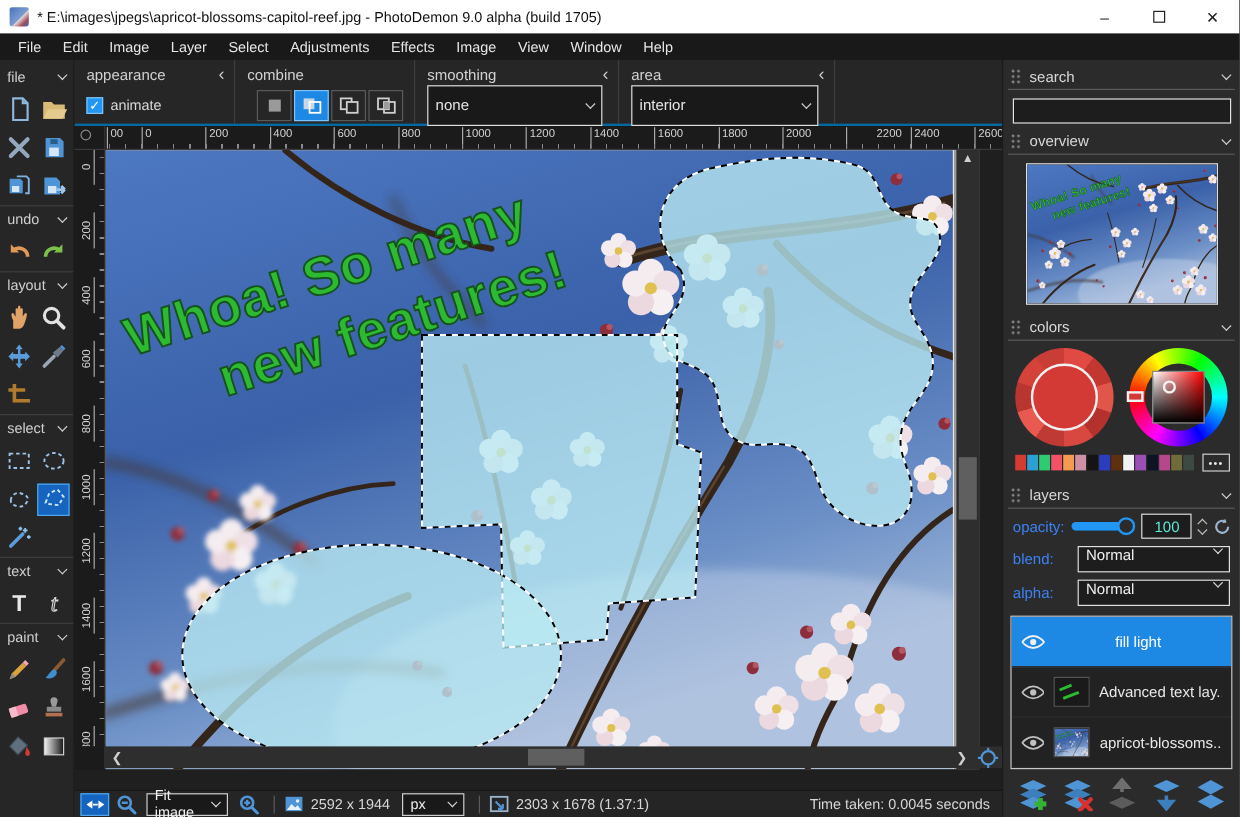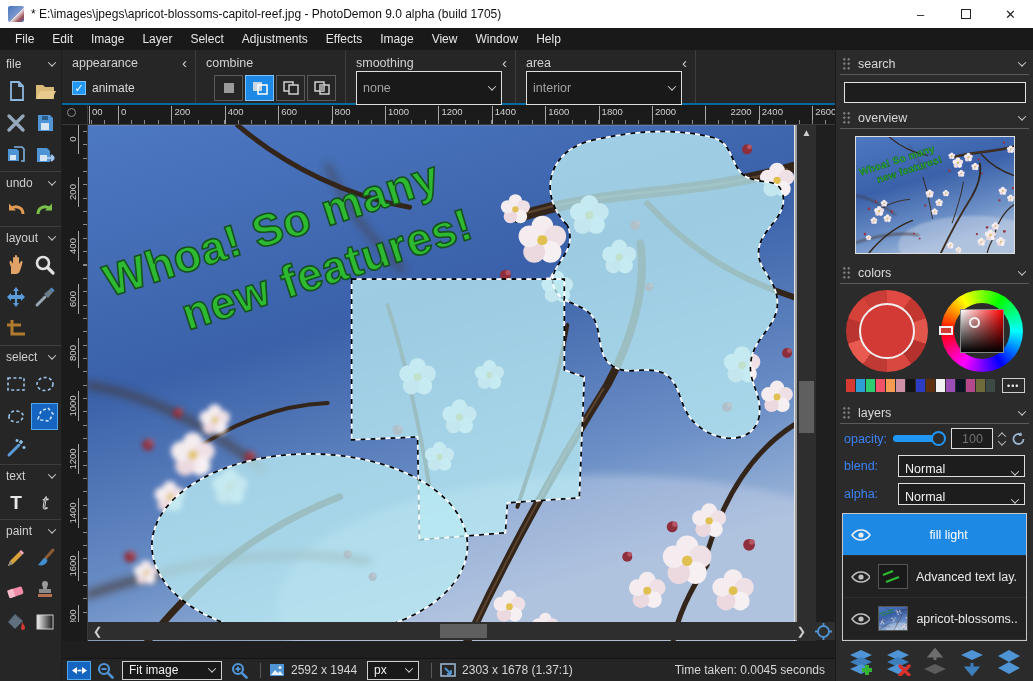--- a/index.html
+++ b/index.html
@@ -25,21 +25,21 @@
   
   .toolbar{position:absolute;top:50px;left:62px;width:773px;height:55px;background:#262626;
            border-bottom:2px solid #0369a1;display:flex;}
   .tb-section{position:relative;height:100%;border-right:1px solid #3d3d3d;padding:3px 8px 0 10px;}
   .tb-head{display:flex;align-items:center;height:20px;color:#d2d2d2;}
   .tb-head .lbl{font-size:12.5px;}
   .tb-back{margin-left:auto;color:#cfcfcf;font-size:15px;line-height:14px;padding-left:20px;}
   .tb-body{display:flex;align-items:center;height:28px;margin-top:1px;gap:6px;}
   .chk{width:14px;height:14px;background:#2196f3;border:1px solid #7ec2f7;display:flex;align-items:center;justify-content:center;color:#fff;font-size:11px;}
   .combo{display:flex;align-items:center;justify-content:space-between;background:#191919;border:1px solid #dedede;
-         color:#a3a3a3;height:22px;padding:16px 6px;font-size:12.5px;}
+         color:#e5e5e5;height:22px;padding:16px 6px;font-size:12.5px;}
   .chev{display:inline-block;width:6px;height:6px;border-right:1.5px solid #cfcfcf;border-bottom:1.5px solid #cfcfcf;
         transform:rotate(45deg) translate(-1px,-1px);}
   .combine-btn{width:29px;height:26px;border:1px solid #5a5a5a;background:#262626;display:flex;align-items:center;justify-content:center;}
   .combine-btn.active{background:#1e88e5;border-color:#7ec2f7;}
 
   
   .toolstrip{position:absolute;top:50px;left:0;width:62px;bottom:0;background:#262626;border-right:1px solid #1d1d1d;
              display:flex;flex-direction:column;padding-top:2px;}
   .ts-head{display:flex;align-items:center;height:23px;padding:0 6px;color:#cfcfcf;border-top:1px solid #3d3d3d;}
   .ts-head:first-child{border-top:none;}
@@ -107,25 +107,25 @@
   .swatches{display:flex;align-items:center;gap:1px;padding:2px 8px 6px 10px;}
   .swatch{width:10px;height:13px;}
   .more-btn{margin-left:6px;width:26px;height:15px;border:1px solid #cfcfcf;color:#e8e8e8;font-size:9px;
             display:flex;align-items:center;justify-content:center;letter-spacing:1px;}
   .lay-row{display:flex;align-items:center;padding:4px 8px 2px 8px;gap:6px;}
   .lay-row .lbl{width:48px;color:#3b82f6;font-size:12.5px;}
   .slider{position:relative;width:58px;height:14px;display:flex;align-items:center;}
   .slider .track{width:100%;height:7px;background:#16557f;border-radius:4px;}
   .slider .fill{position:absolute;left:0;width:44px;height:7px;background:#2196f3;border-radius:4px;}
   .slider .thumb{position:absolute;left:38px;top:-1px;width:15px;height:15px;border-radius:50%;background:#2b2b2b;border:2.5px solid #2196f3;}
-  .spin-box{width:42px;height:21px;background:#1d1d1d;border:1px solid #dedede;color:#737373;text-align:center;font-size:12.5px;padding:0;}
+  .spin-box{width:42px;height:21px;background:#1d1d1d;border:1px solid #dedede;color:#5eead4;text-align:center;font-size:12.5px;padding:0;}
   .spinners{display:flex;flex-direction:column;justify-content:center;gap:2px;}
   .spinners .chev{border-color:#bdbdbd;}
   .chev.up{transform:rotate(-135deg) translate(-1px,-1px);}
-  .layer-combo{flex:1;display:flex;align-items:flex-end;justify-content:space-between;background:#1d1d1d;border:1px solid #dedede;
+  .layer-combo{flex:1;display:flex;align-items:flex-start;justify-content:space-between;background:#1d1d1d;border:1px solid #dedede;
                color:#f0f0f0;height:22px;padding:0 6px;font-size:12.5px;}
   .layerlist{margin:6px 6px 0 6px;border:1px solid #c8c8c8;background:#222;height:128px;overflow:hidden;}
   .layer-item{display:flex;align-items:center;height:42px;padding:0 8px;gap:8px;border-bottom:1px solid #2e2e2e;}
   .layer-item.selected{background:#1e88e5;}
   .layer-item .lname{font-size:12.5px;color:#e8e8e8;white-space:nowrap;overflow:hidden;}
   .layer-item.selected .lname{color:#fff;margin:0 auto;}
   .lthumb{width:30px;height:25px;border:1px solid #555;background:#1a1a1a;overflow:hidden;flex:none;}
   .layer-btns{position:absolute;bottom:4px;left:0;right:0;display:flex;justify-content:space-around;align-items:center;padding:0 6px;}
   .lb{width:32px;height:30px;display:flex;align-items:center;justify-content:center;}
 </style>
@@ -630,21 +630,21 @@
           <path d="M5.5 6.5h4" stroke="#fff" stroke-width="1.6"></path>
         </svg>
     </div>
     <div class="sb-btn">
       <svg width="17" height="17">
           <circle cx="7" cy="7" r="5" fill="none" stroke="#4f94d4" stroke-width="2.2"></circle>
           <path d="M10.8 10.8L15.5 15.5" stroke="#4f94d4" stroke-width="2.6" stroke-linecap="round"></path>
           <path d="M4.5 7h5" stroke="#4f94d4" stroke-width="2"></path>
         </svg>
     </div>
-    <div class="sb-combo" style="width:100px">
+    <div class="sb-combo" style="width:68px">
       <span>Fit image</span>
         <span class="chev"></span>
     </div>
     <div class="sb-btn">
       <svg width="17" height="17">
           <circle cx="7" cy="7" r="5" fill="none" stroke="#4f94d4" stroke-width="2.2"></circle>
           <path d="M10.8 10.8L15.5 15.5" stroke="#4f94d4" stroke-width="2.6" stroke-linecap="round"></path>
           <path d="M4.5 7h5M7 4.5v5" stroke="#4f94d4" stroke-width="2"></path>
         </svg>
     </div>

